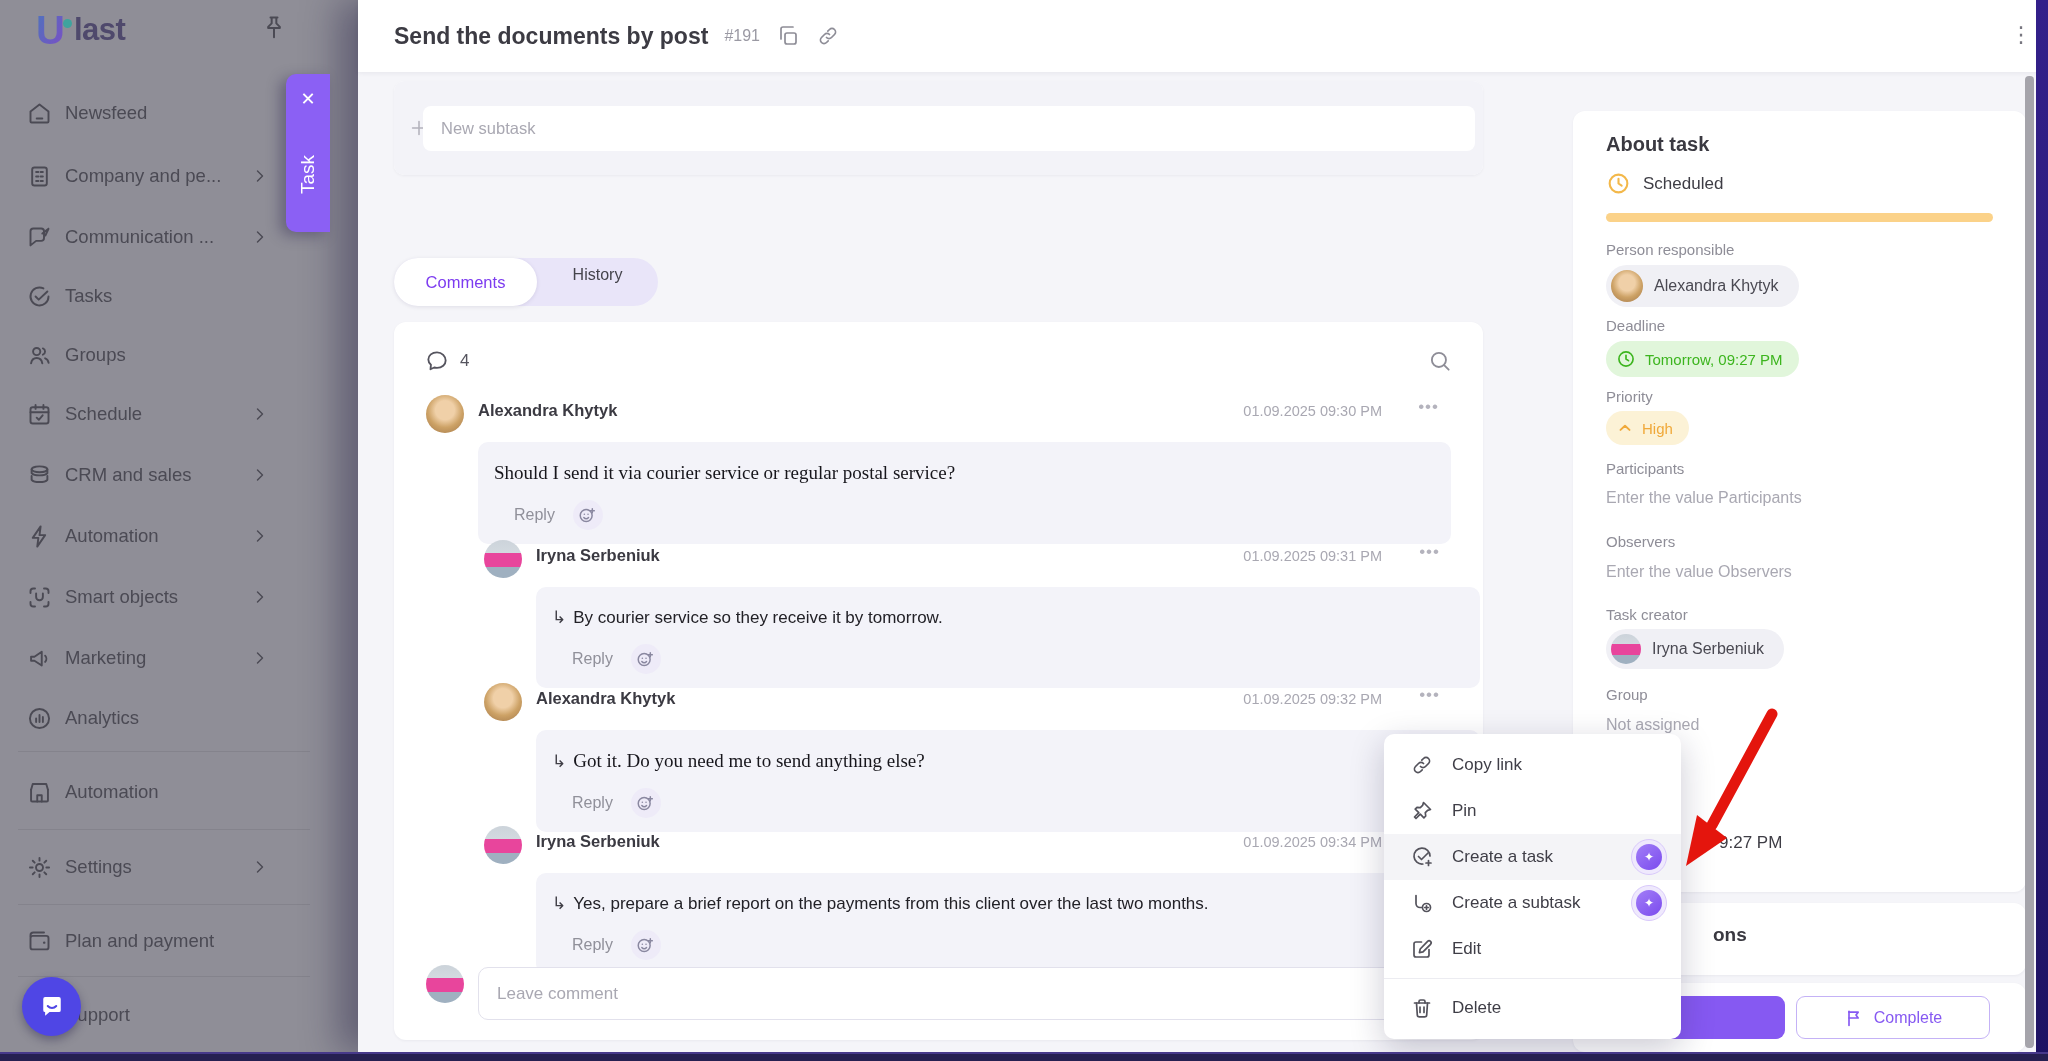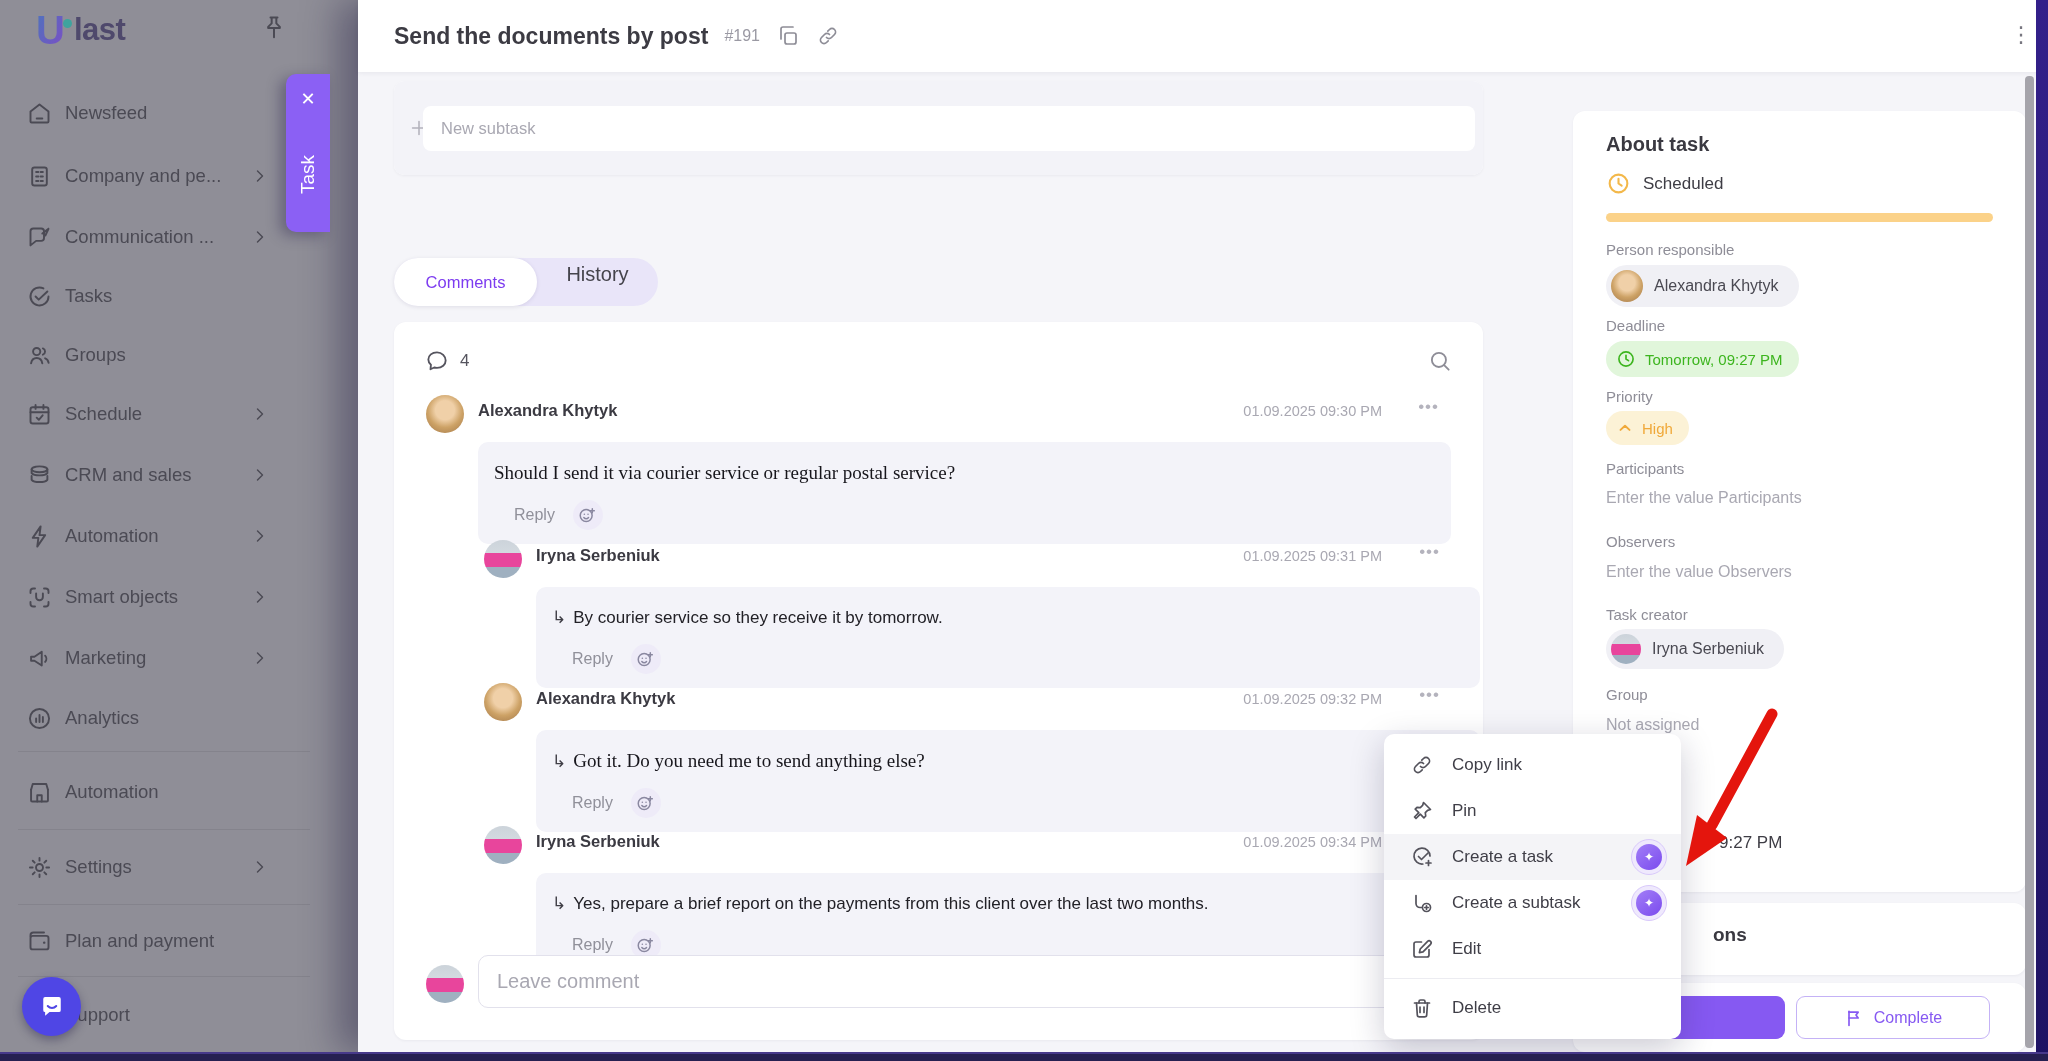--- a/index.html
+++ b/index.html
@@ -46,21 +46,21 @@
   .sub-count{margin-left:14px;background:#ededf2;color:#55545e;font-size:14px;border-radius:12px;padding:3px 10px;}
   .sub-chev{position:absolute;right:28px;top:13px;width:24px;height:24px;color:#77767f;cursor:pointer;}
   .sub-body{background:#f3f3f8;height:94px;position:relative;}
   .sub-plus{position:absolute;left:14px;top:36px;width:22px;height:22px;color:#b2b1bb;}
   .sub-input{position:absolute;left:29px;top:25px;width:1052px;height:45px;background:#fff;border:none;border-radius:8px;padding:0 18px;font-size:16.5px;color:#3e3d45;outline:none;}
   .sub-input::placeholder{color:#a9a8b2;}
 
   
   .tabs{position:absolute;left:36px;top:258px;width:264px;height:48px;border-radius:24px;background:#e9e5f9;}
   .tab-comments{position:absolute;left:0;top:0;width:143px;height:48px;border-radius:24px;background:#fff;box-shadow:0 1px 4px rgba(30,20,70,.10);display:flex;align-items:center;justify-content:center;font-size:16.5px;color:#7d3cf0;cursor:pointer;}
-  .tab-history{position:absolute;left:143px;top:0;width:121px;height:33px;display:flex;align-items:center;justify-content:center;font-size:20px;color:#45444c;cursor:pointer;}
+  .tab-history{position:absolute;left:143px;top:0;width:121px;height:33px;display:flex;align-items:center;justify-content:center;font-size:16px;color:#45444c;cursor:pointer;}
 
   
   .com-card{position:absolute;left:36px;top:322px;width:1089px;height:718px;background:#fff;border-radius:12px;box-shadow:0 1px 3px rgba(20,20,50,.05);}
   .com-count{position:absolute;left:30px;top:26px;display:flex;align-items:center;gap:10px;color:#55545e;font-size:17px;}
   .com-count svg{width:26px;height:26px;color:#55545e;}
   .com-search{position:absolute;right:30px;top:26px;width:26px;height:26px;color:#8e8d97;cursor:pointer;}
   .comment{position:absolute;}
   .c-head{position:relative;height:35px;}
   .avatar{width:38px;height:38px;border-radius:50%;flex:none;}
   .av-alexandra{background:radial-gradient(circle at 50% 40%,#f0d0a8 0 32%,#cda266 58%,#a07547 100%);}
@@ -73,21 +73,21 @@
   .c-text{color:#17161c;}
   .c-text.serif{font-family:"Liberation Serif",serif;font-size:19px;}
   .c-text.sans{font-family:"Liberation Sans",sans-serif;font-size:17px;color:#222127;}
   .c-arrow{color:#3f3e46;margin-right:7px;font-family:"Liberation Sans",sans-serif;font-size:17px;}
   .reply-row{display:flex;align-items:center;gap:18px;margin:16px 0 0 20px;}
   .reply-lbl{font-size:16px;color:#90909a;cursor:pointer;}
   .emoji-btn{width:30px;height:30px;border-radius:50%;background:#eeebf8;display:flex;align-items:center;justify-content:center;color:#8a88a0;cursor:pointer;}
   .emoji-btn svg{width:21px;height:21px;}
   .leave-row{position:absolute;left:32px;top:633px;width:1054px;height:56px;}
   .leave-row .avatar{position:absolute;left:0;top:10px;}
-  .leave-input{position:absolute;left:52px;top:0;width:1002px;height:53px;border:1px solid #e2e1ec;border-radius:10px;background:#fff;padding:0 18px;font-size:20px;color:#3e3d45;outline:none;}
+  .leave-input{position:absolute;left:52px;top:12px;width:1002px;height:53px;border:1px solid #e2e1ec;border-radius:10px;background:#fff;padding:0 18px;font-size:17px;color:#3e3d45;outline:none;}
   .leave-input::placeholder{color:#a9a8b2;}
 
   
   .about-card{position:absolute;left:1215px;top:111px;width:453px;height:781px;background:#fff;border-radius:12px;box-shadow:0 1px 3px rgba(20,20,50,.05);}
   .a-title{position:absolute;left:33px;top:22px;font-size:20px;font-weight:700;color:#3a3941;}
   .a-status{position:absolute;left:33px;top:60px;display:flex;align-items:center;gap:12px;font-size:17px;color:#3e3d45;}
   .a-status svg{width:25px;height:25px;color:#f3b84a;stroke-width:2;}
   .a-bar{position:absolute;left:33px;top:102px;width:387px;height:9px;border-radius:5px;background:#fbd289;}
   .f-label{position:absolute;left:33px;font-size:15px;color:#8e8d97;}
   .f-ph{position:absolute;left:33px;font-size:16px;color:#a9a8b2;cursor:text;}

